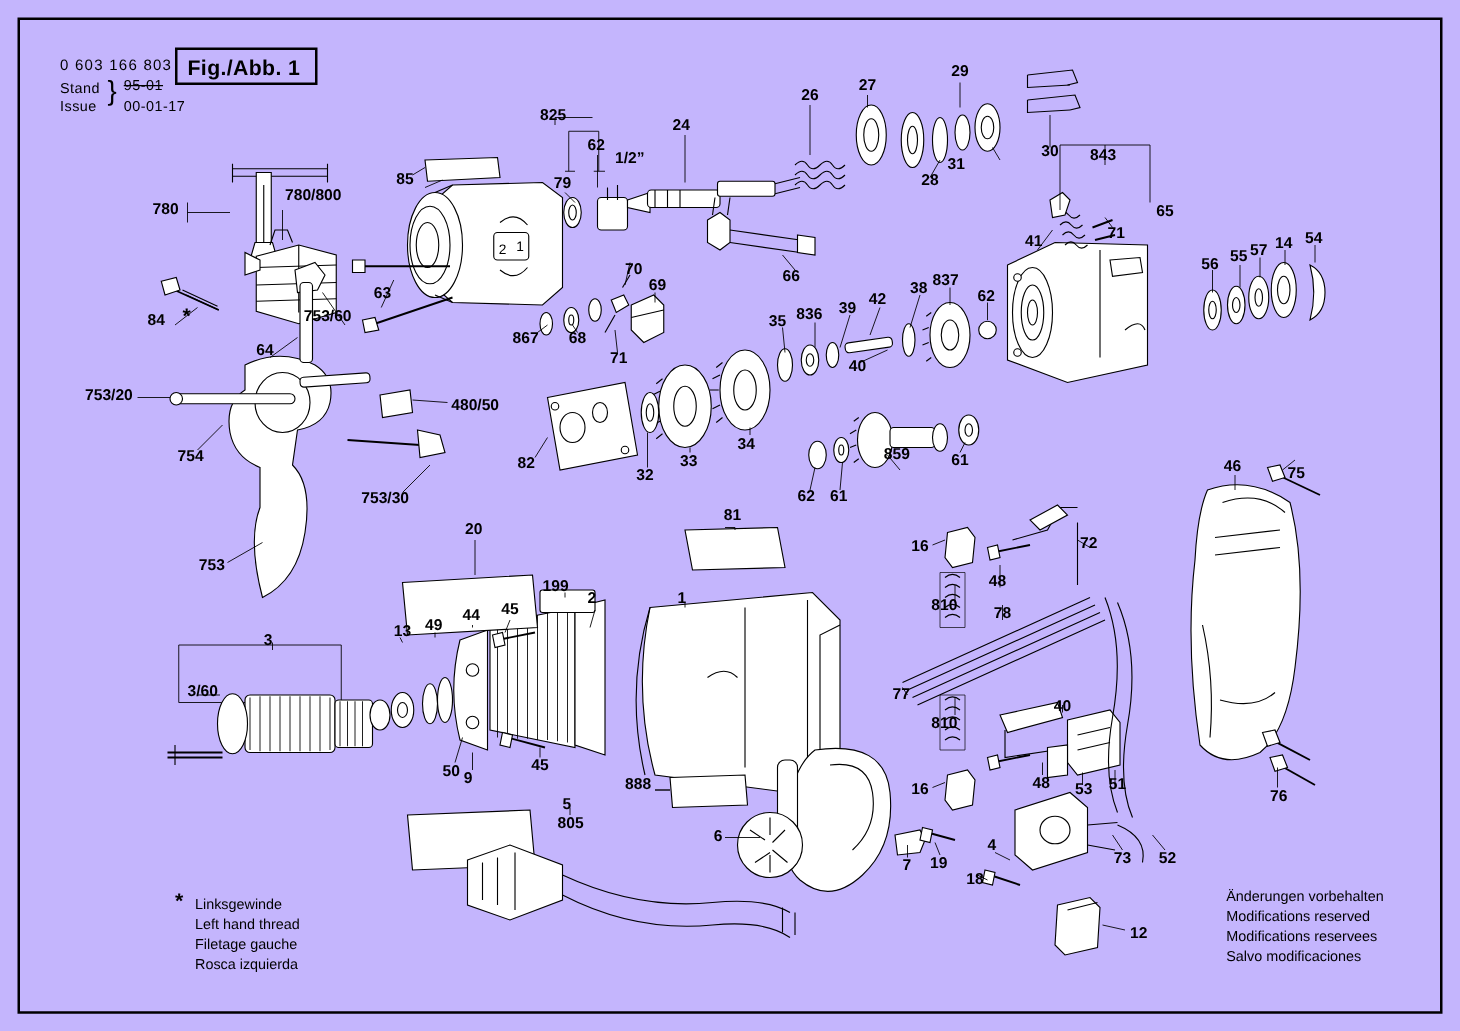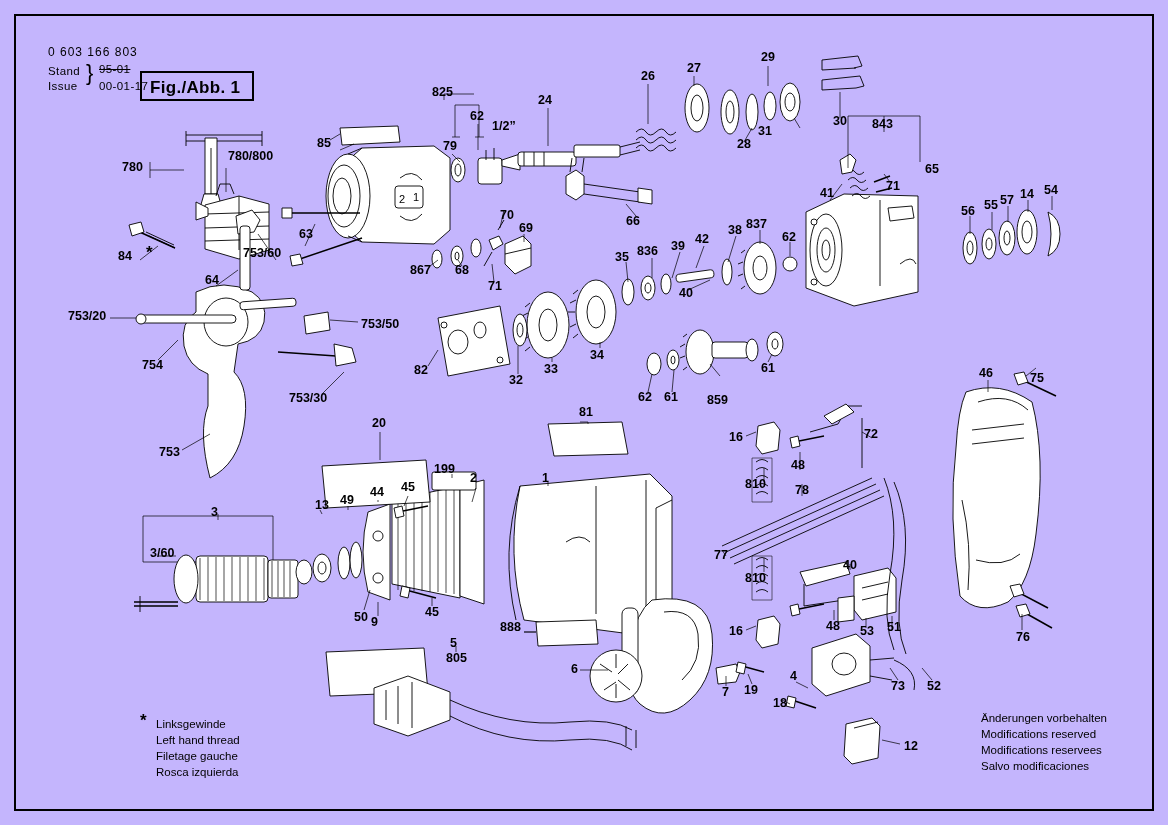--- a/index.html
+++ b/index.html
@@ -59,21 +59,21 @@
   .brace {
     position: absolute;
     left: 86px;
     top: 62px;
     font-size: 22px;
     line-height: 22px;
   }
   .figbox {
     position: absolute;
     left: 140px;
-    top: 71px;
+    top: 38px;
     width: 114px;
     height: 30px;
     border: 2px solid #000;
     box-sizing: border-box;
   }
   .figbox span {
     position: absolute;
     left: 8px;
     top: 5px;
     font-size: 17px;
@@ -618,27 +618,27 @@
   <div class="lbl" style="left:961px; top:204px;">56</div>
   <div class="lbl" style="left:984px; top:198px;">55</div>
   <div class="lbl" style="left:1000px; top:193px;">57</div>
   <div class="lbl" style="left:1020px; top:187px;">14</div>
   <div class="lbl" style="left:1044px; top:183px;">54</div>
   <div class="lbl" style="left:679px; top:286px;">40</div>
   <div class="lbl" style="left:590px; top:348px;">34</div>
   <div class="lbl" style="left:544px; top:362px;">33</div>
   <div class="lbl" style="left:509px; top:373px;">32</div>
   <div class="lbl" style="left:414px; top:363px;">82</div>
-  <div class="lbl" style="left:707px; top:393px;">859</div>
+  <div class="lbl" style="left:707px; top:356px;">859</div>
   <div class="lbl" style="left:761px; top:361px;">61</div>
   <div class="lbl" style="left:638px; top:390px;">62</div>
   <div class="lbl" style="left:664px; top:390px;">61</div>
   <div class="lbl" style="left:68px; top:309px;">753/20</div>
   <div class="lbl" style="left:142px; top:358px;">754</div>
-  <div class="lbl" style="left:361px; top:317px;">753/50</div>
+  <div class="lbl" style="left:361px; top:317px;">480/50</div>
   <div class="lbl" style="left:289px; top:391px;">753/30</div>
   <div class="lbl" style="left:159px; top:445px;">753</div>
   <div class="lbl" style="left:372px; top:416px;">20</div>
   <div class="lbl" style="left:434px; top:462px;">199</div>
   <div class="lbl" style="left:470px; top:471px;">2</div>
   <div class="lbl" style="left:542px; top:471px;">1</div>
   <div class="lbl" style="left:579px; top:405px;">81</div>
   <div class="lbl" style="left:315px; top:498px;">13</div>
   <div class="lbl" style="left:340px; top:493px;">49</div>
   <div class="lbl" style="left:370px; top:485px;">44</div>

